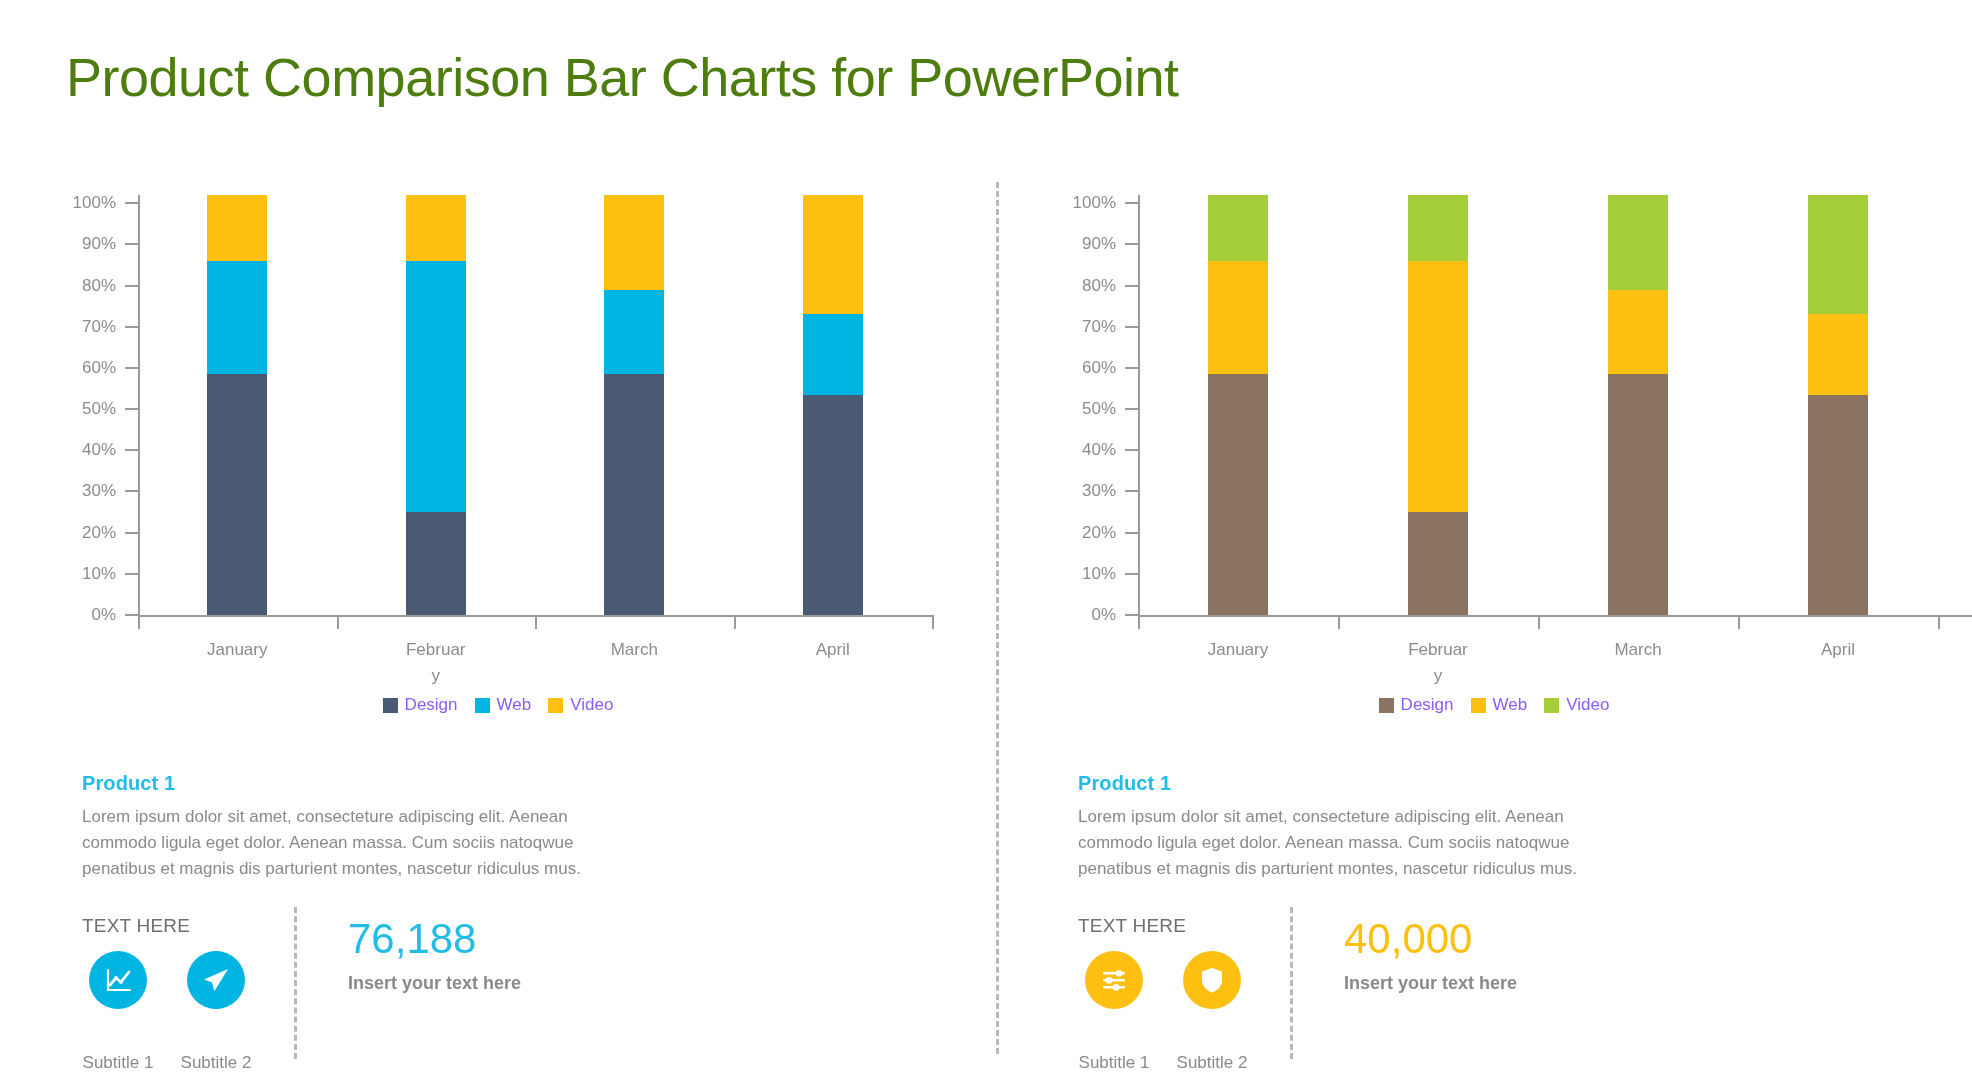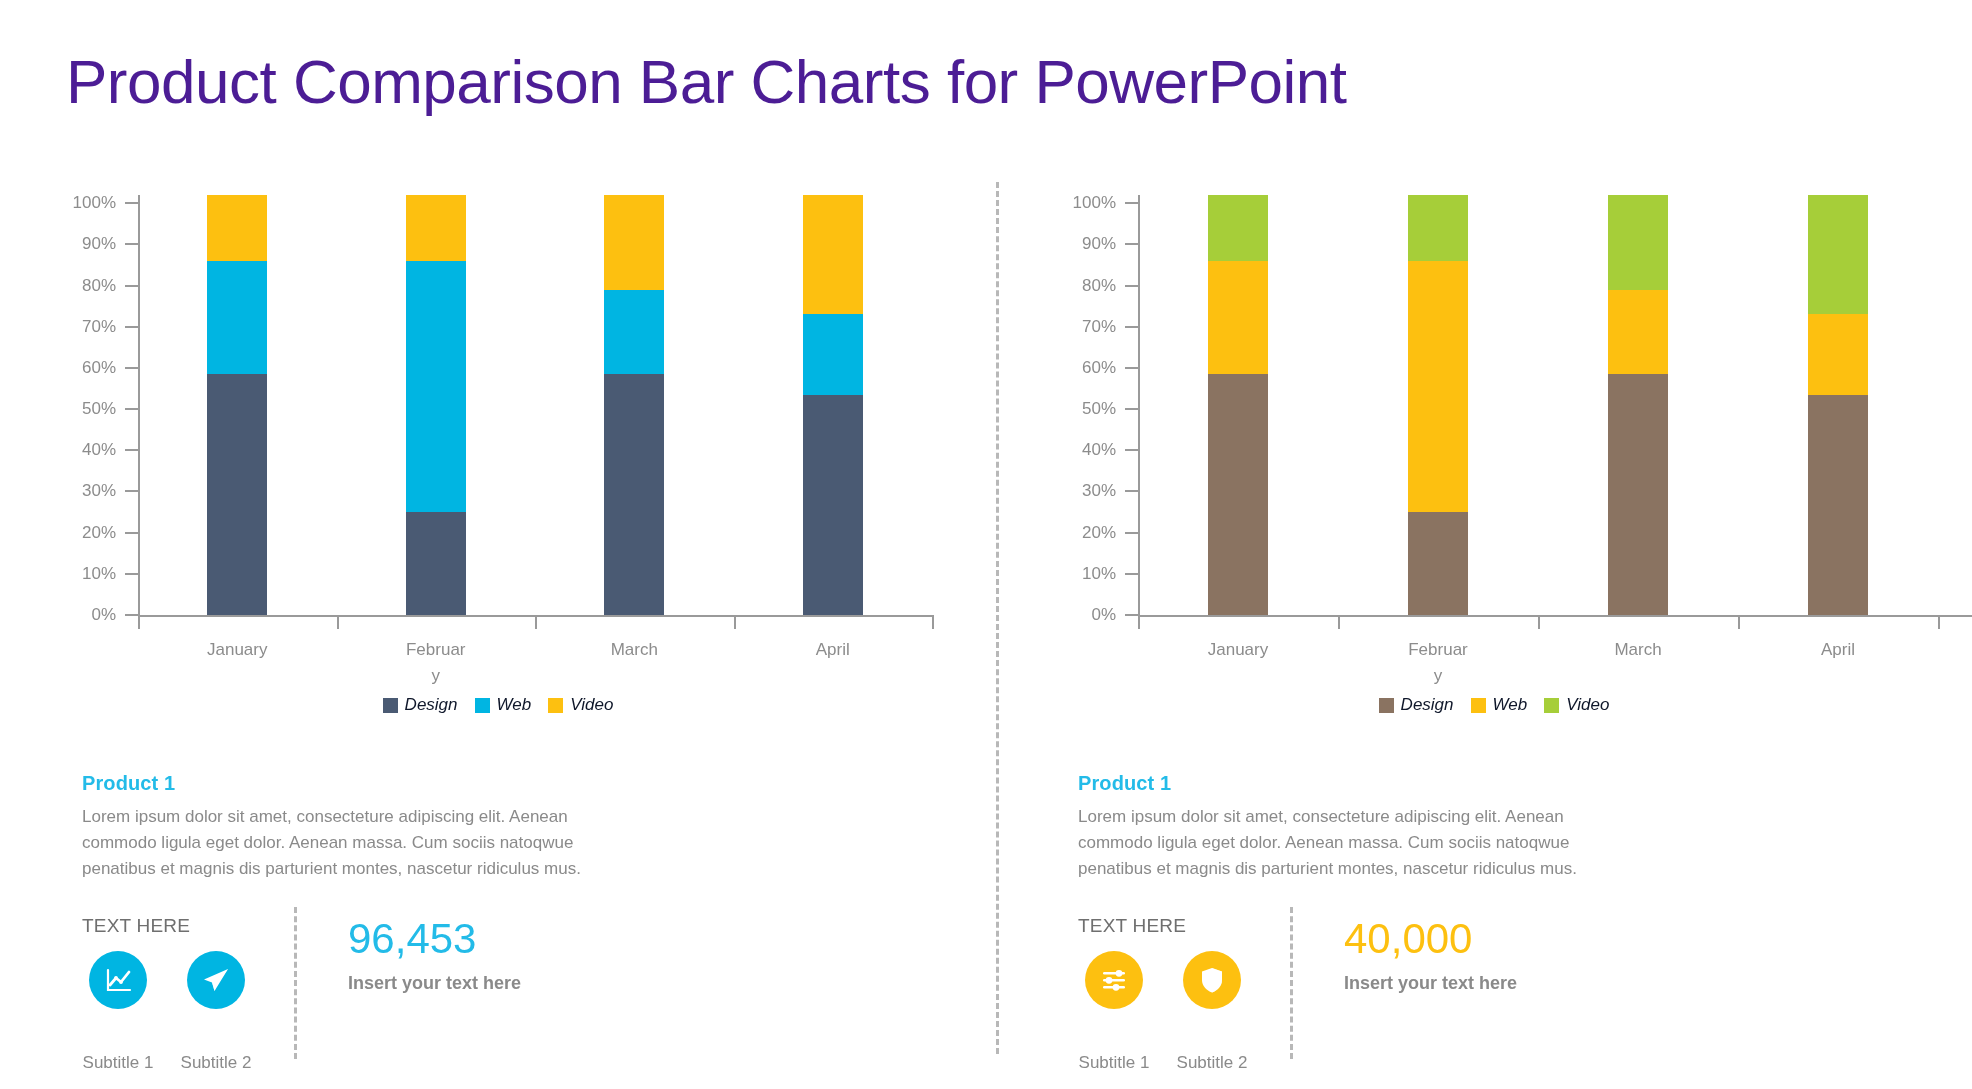--- a/index.html
+++ b/index.html
@@ -7,21 +7,21 @@
     width: 1972px; height: 1089px;
     background: #ffffff;
     font-family: "Liberation Sans", sans-serif;
     overflow: hidden;
   }
   #stage { position: relative; width: 1972px; height: 1089px; }
 
   
   .slide-title {
     position: absolute; left: 66px; top: 46px;
-    font-size: 62px; font-weight: 400; color: #4c1d95;
+    font-size: 54px; font-weight: 400; color: #4d7c0f;
     letter-spacing: -0.5px; white-space: nowrap;
   }
 
   
   .panel-divider {
     position: absolute; left: 996px; top: 182px; width: 0;
     height: 872px;
     border-left: 3px dashed #b8b8b8;
   }
 
@@ -70,21 +70,21 @@
     font-size: 17px; color: #8c8c8c; line-height: 1.55;
     word-break: break-all;
   }
 
   .legend {
     position: absolute; display: flex; align-items: center; gap: 17px;
     left: 0; width: 100%; justify-content: center;
   }
   .legend-item { display: flex; align-items: center; gap: 7px; }
   .legend-swatch { width: 15px; height: 15px; display: block; }
-  .legend-text { font-size: 17px; color: #0f172a; white-space: nowrap; font-style: italic; }
+  .legend-text { font-size: 17px; color: #8b5cf6; white-space: nowrap; }
 
   
   .product-block { position: absolute; left: 82px; top: 772px; width: 500px; }
   .product-title {
     font-size: 20px; font-weight: bold; color: #23bbe8;
     margin-bottom: 9px; letter-spacing: 0.1px;
   }
   .product-body {
     font-size: 17px; color: #8a8a8a; line-height: 1.52;
   }
@@ -233,21 +233,21 @@
       <path d="M27 4 L3 14.5 L11 17.5 L13.5 26 Z" fill="#ffffff"></path>
       <path d="M27 4 L11 17.5 L13.5 26 L16 19.5 Z" fill="#ffffff" opacity="0.72"></path>
     </svg>
               </div>
                 <div class="icon-caption">Subtitle 2</div>
               </div>
           </div>
              </div>
              <div class="stats-divider"></div>
              <div class="stats-right">
-               <div class="big-number" style="color:#23bbe8;">96,453</div>
+               <div class="big-number" style="color:#23bbe8;">76,188</div>
                <div class="big-caption">Insert your text here</div>
              </div>
            </div>
     </div>
   <div class="panel right" id="panel-1">
       <div class="chart">
              <div class="chart-inner">
           <div class="ylabels" style="left:76px;">
             <div class="ytick-label" style="top:420px; right:22px;">0%</div>
             <div class="ytick-label" style="top:378.8235294117647px; right:22px;">10%</div>

